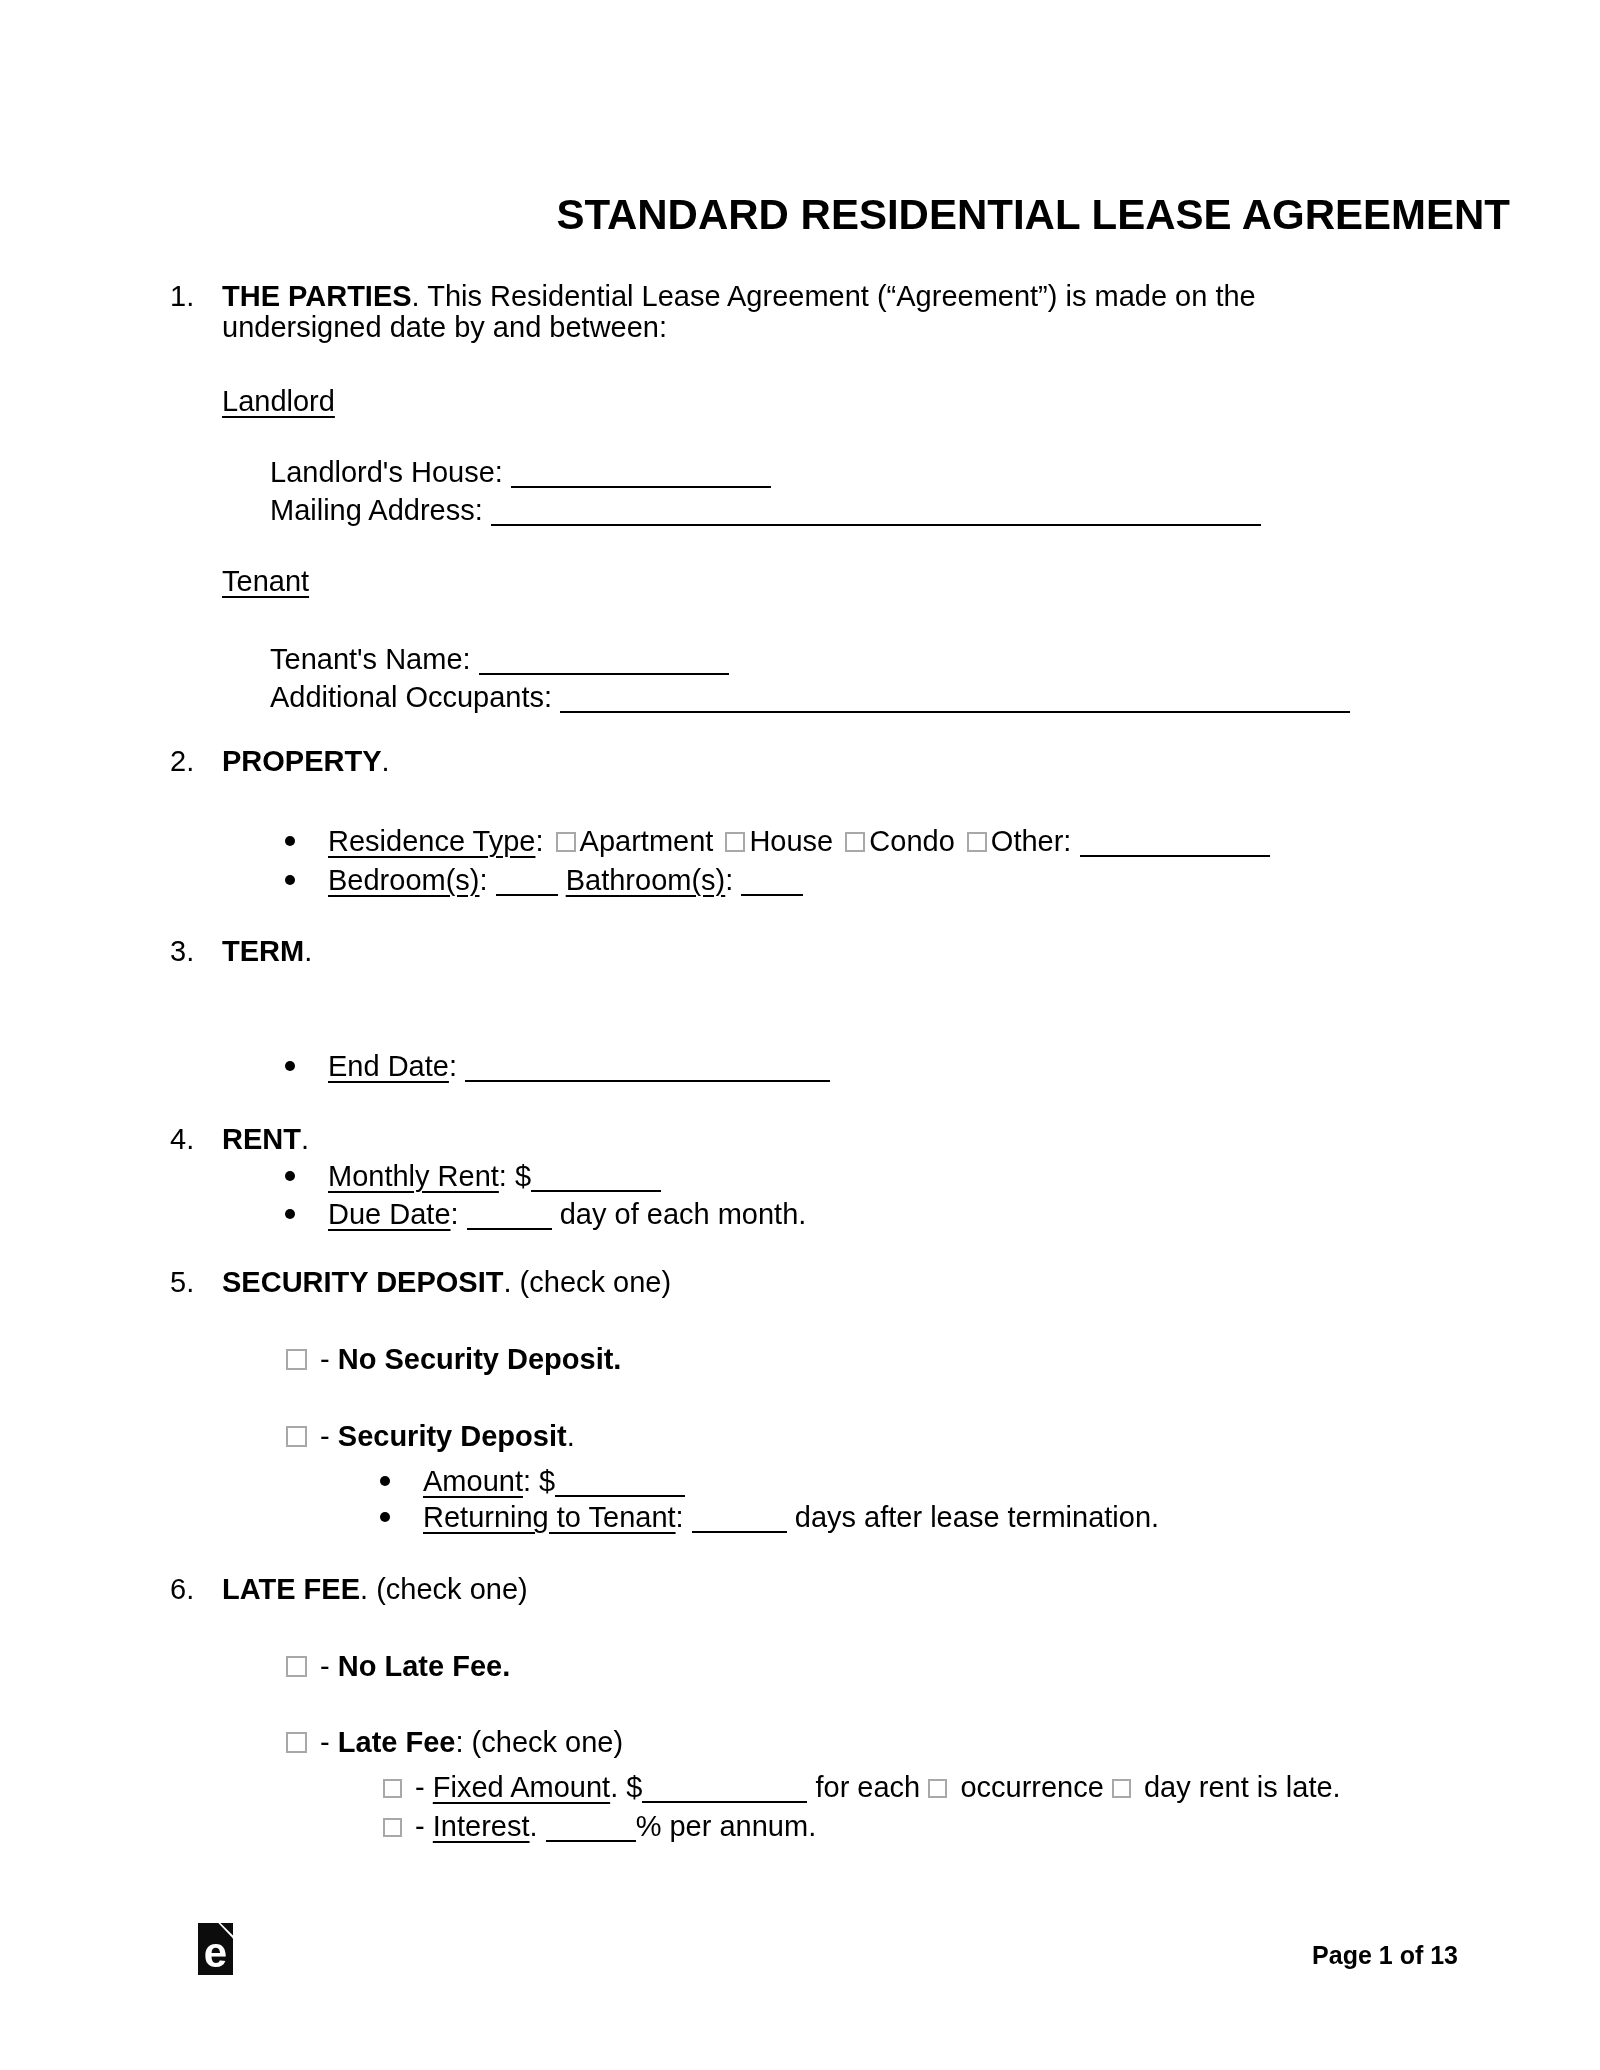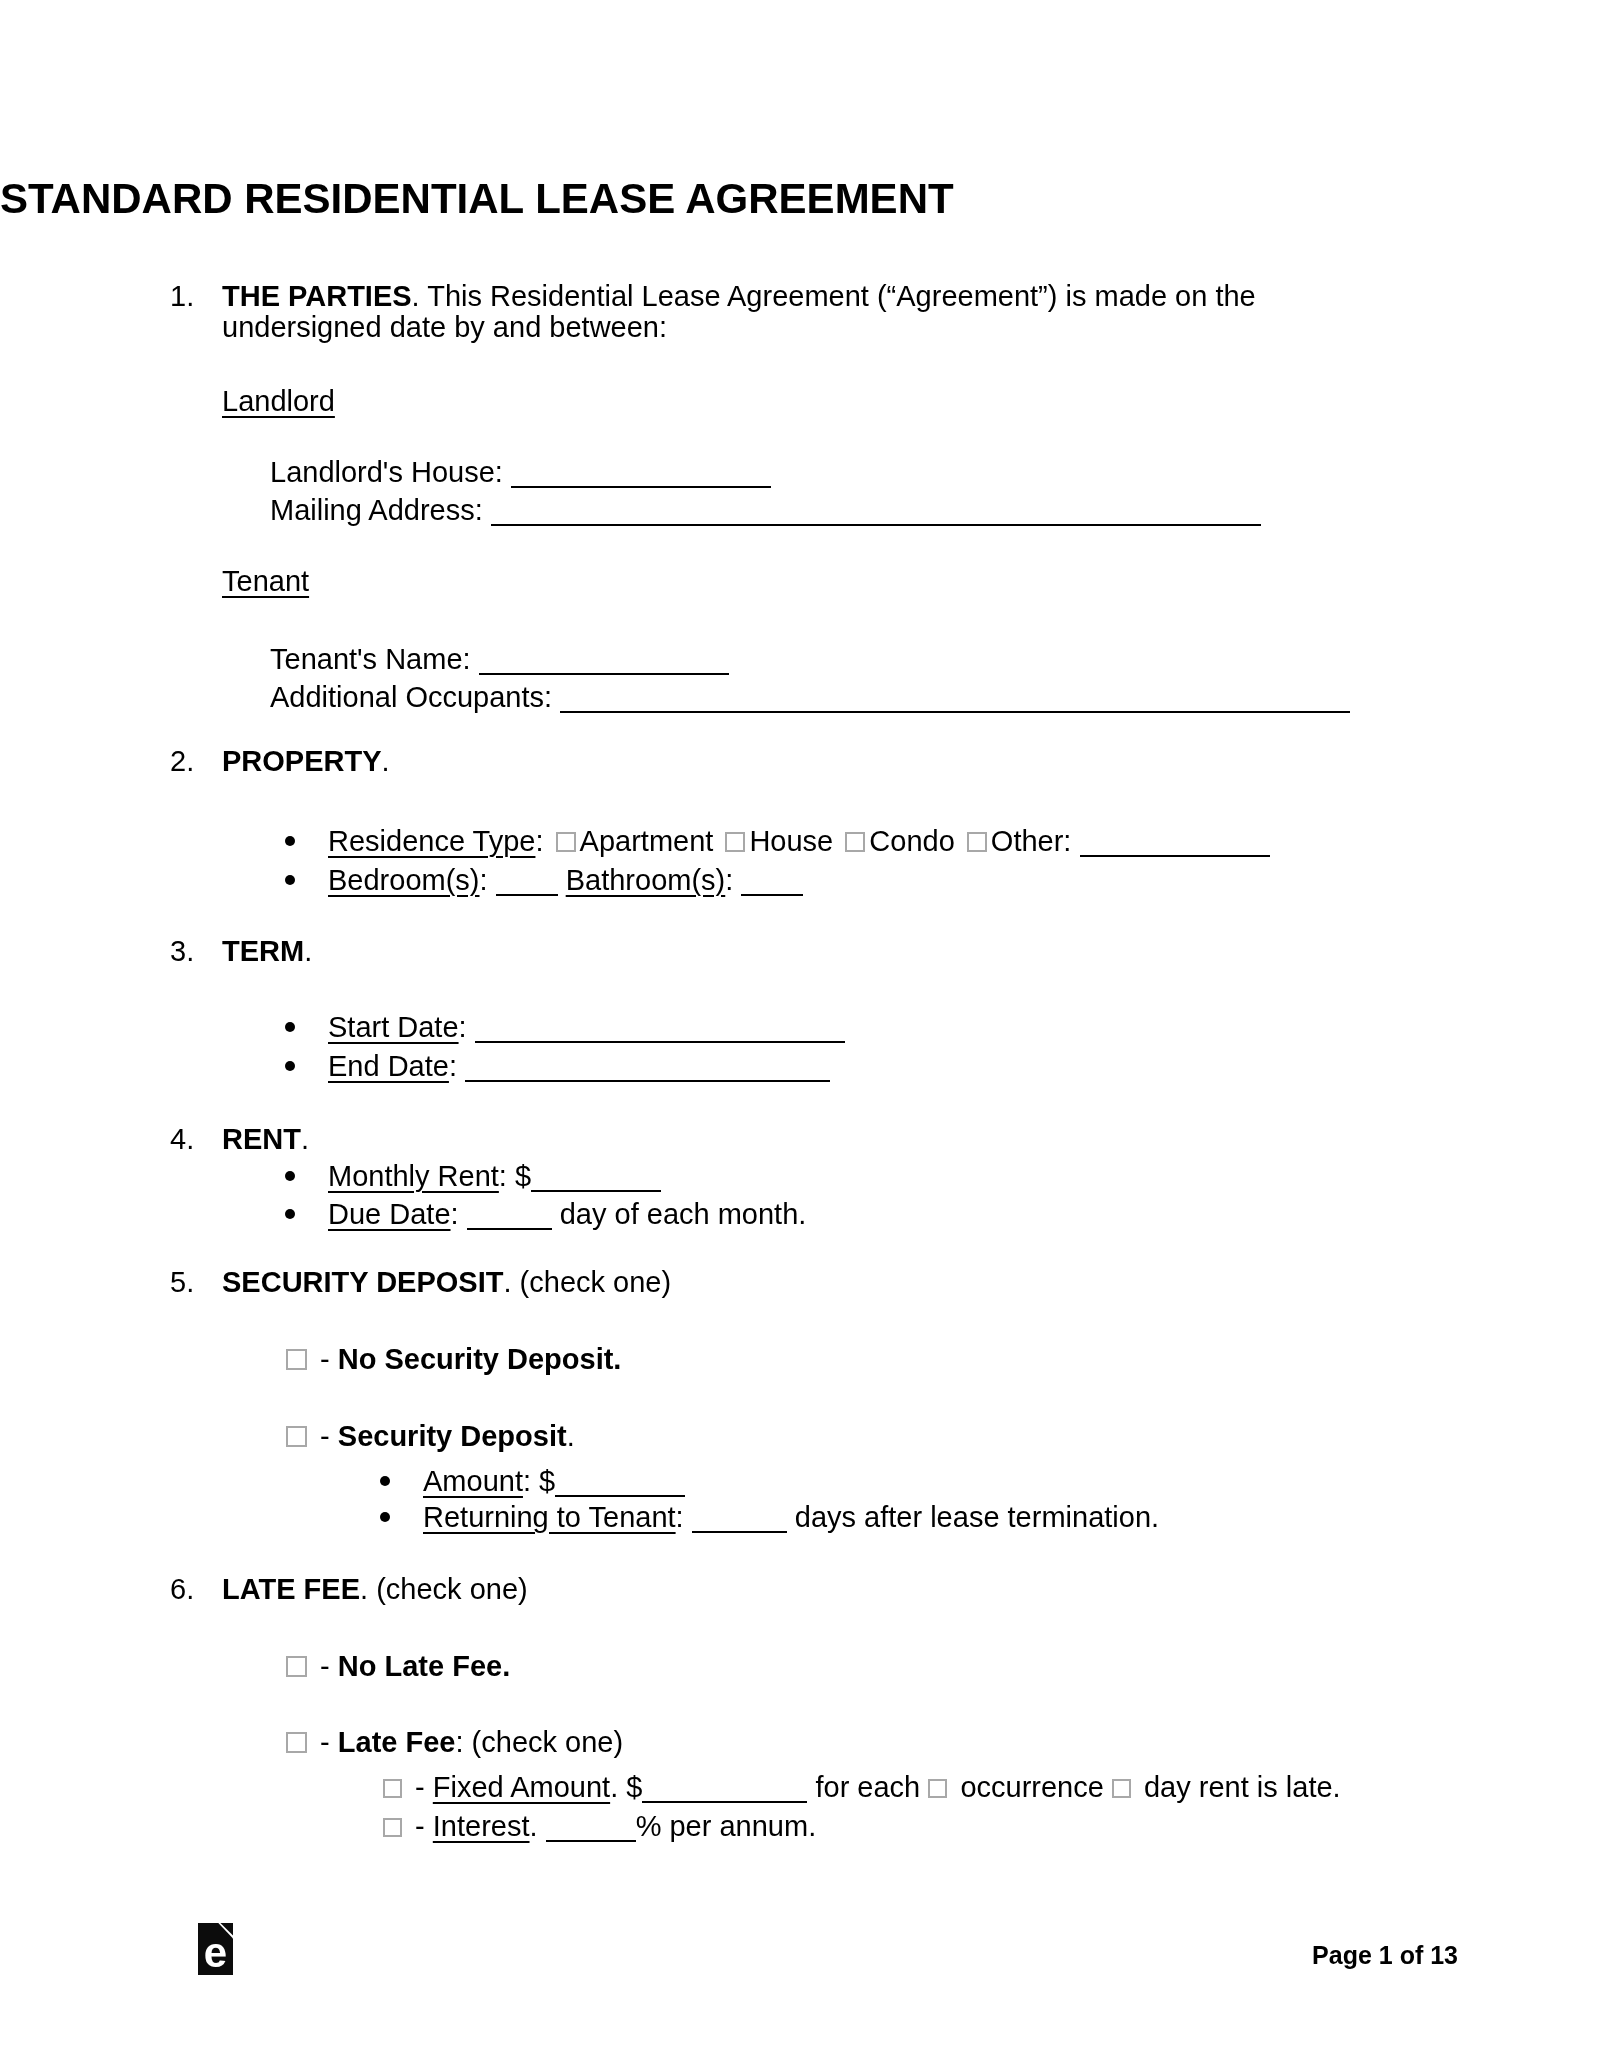--- a/index.html
+++ b/index.html
@@ -3,21 +3,21 @@
 <meta charset="utf-8">
 <style>
   html,body { margin:0; padding:0; background:#ffffff; }
   .page {
     position:relative; width:1600px; height:2070px; background:#ffffff;
     font-family:"Liberation Sans", sans-serif; font-size:29px; line-height:38px;
     color:#000; overflow:hidden;
   }
   .line { position:absolute; white-space:nowrap; }
   .title {
-    position:absolute; left:0; top:176px; width:1510px; text-align:left;
+    position:absolute; left:0; top:192px; width:1510px; text-align:right;
     font-size:42px; line-height:46px; font-weight:bold; margin:0;
   }
   .numline { display:flex; }
   .num { width:52px; flex:none; }
   .b { font-weight:bold; }
   .u { text-decoration:underline; text-decoration-thickness:2px; text-underline-offset:5px; }
   .bullet { display:flex; }
   .dot { width:10px; height:10px; border-radius:50%; background:#000; margin-top:14px; flex:none; }
   .bt { margin-left:33px; white-space:nowrap; }
   .bt2 { margin-left:33px; white-space:nowrap; }
@@ -92,25 +92,20 @@
     <span class="dot"></span>
     <span class="bt"><span class="u">Bedroom(s)</span><span>:</span>
       <span class="blank" style="width:62px"></span>
       <span class="u">Bathroom(s)</span><span>:</span>
       <span class="blank" style="width:62px"></span></span>
   </div>
 
   <div class="line numline" style="left:170px; top:932px">
     <span class="num">3.</span>
     <span><span class="b">TERM</span><span>.</span></span>
-  </div>
-  <div class="line bullet" style="left:285px; top:1008px">
-    <span class="dot"></span>
-    <span class="bt"><span class="u">Start Date</span><span>:</span>
-      <span class="blank" style="width:370px"></span></span>
   </div>
   <div class="line bullet" style="left:285px; top:1047px">
     <span class="dot"></span>
     <span class="bt"><span class="u">End Date</span><span>:</span>
       <span class="blank" style="width:365px"></span></span>
   </div>
 
   <div class="line numline" style="left:170px; top:1120px">
     <span class="num">4.</span>
     <span><span class="b">RENT</span><span>.</span></span>

